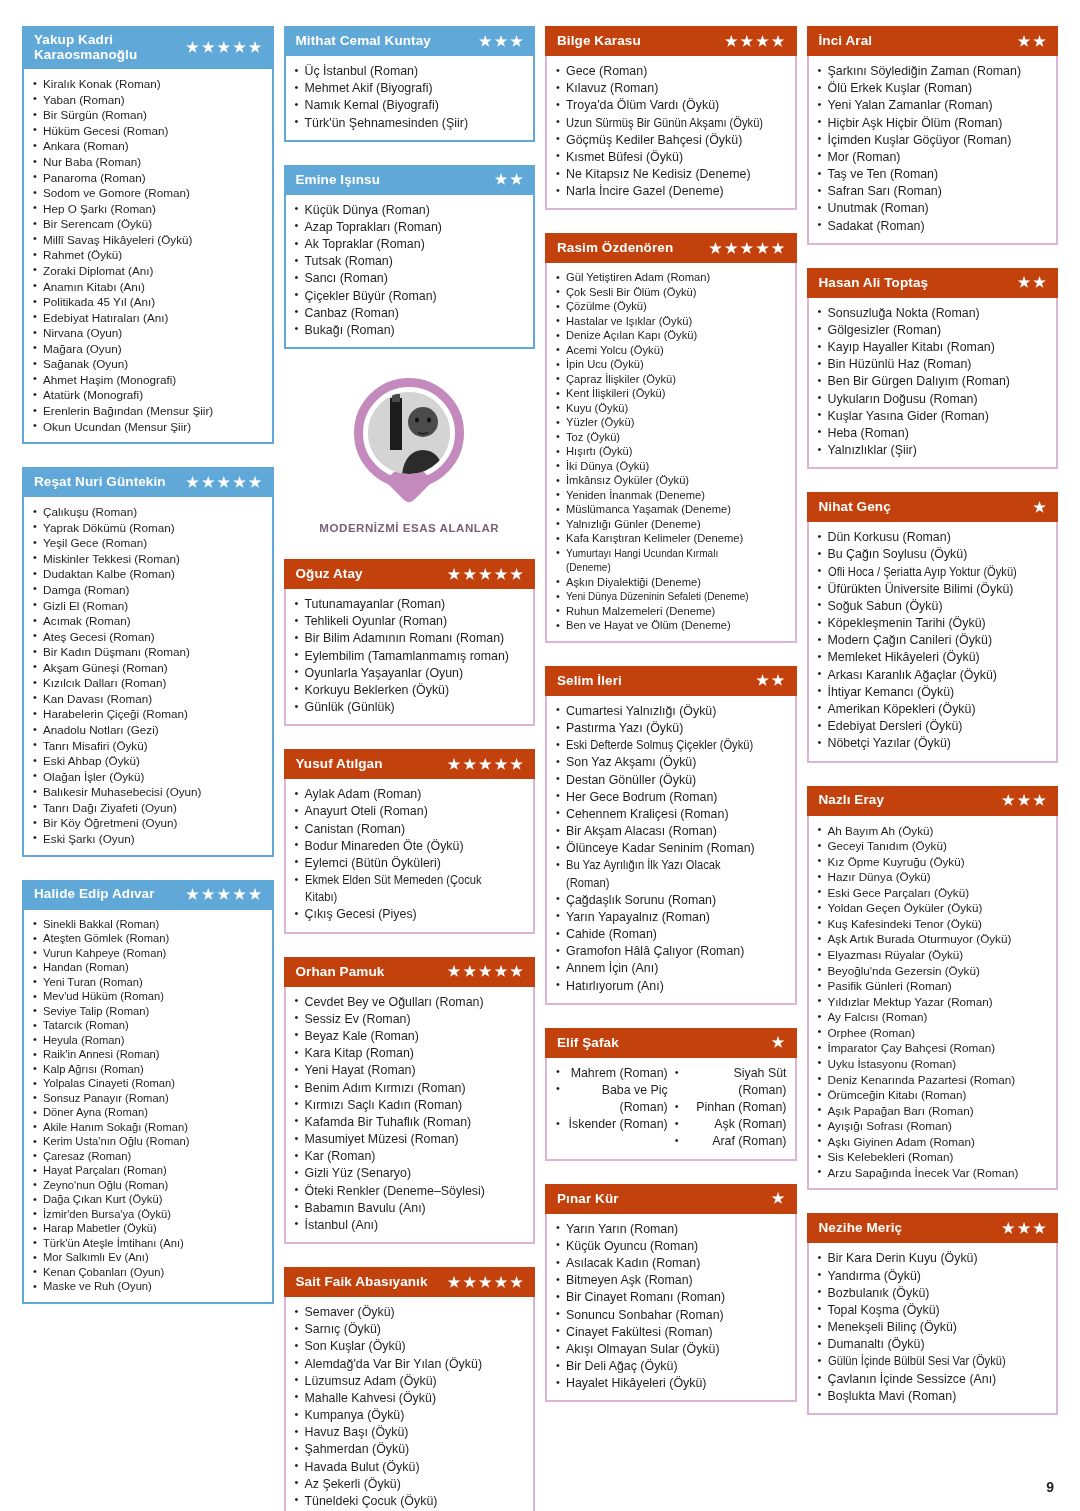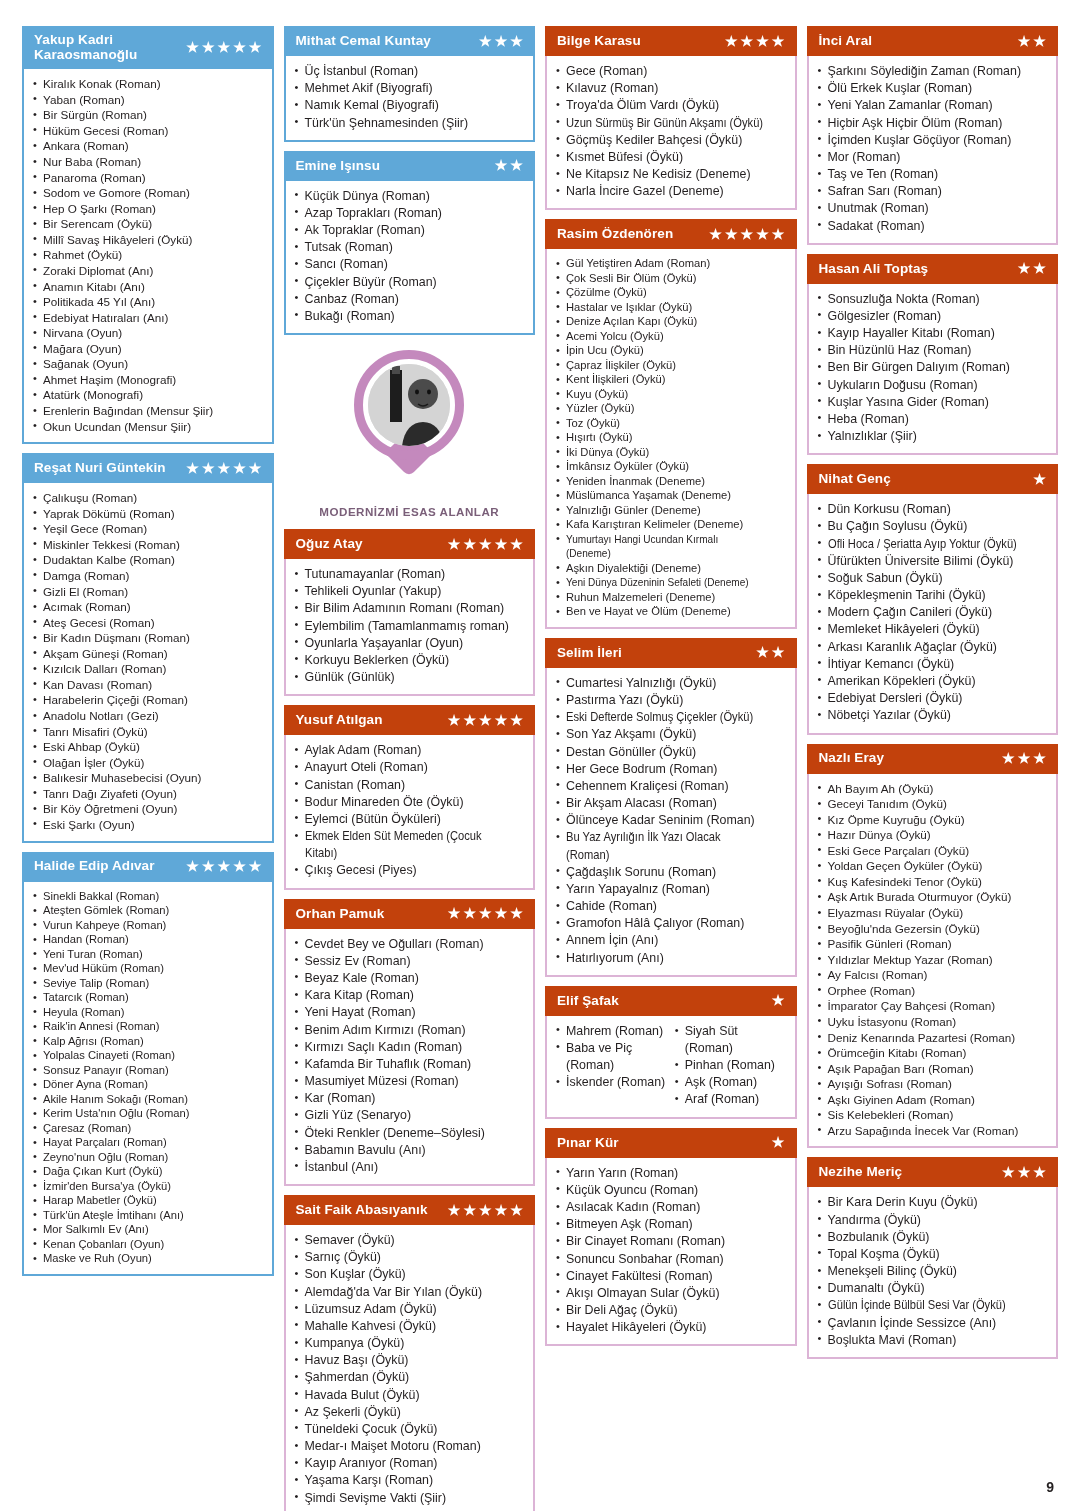--- a/index.html
+++ b/index.html
@@ -9,21 +9,21 @@
     font-family: "Liberation Sans", sans-serif;
   }
   .page {
     position: relative;
     width: 1080px; height: 1511px;
     padding: 26px 22px 0 22px;
     display: flex;
     gap: 10px;
     align-items: flex-start;
   }
-  .col { width: 253px; display: flex; flex-direction: column; gap: 9px; }
+  .col { width: 253px; display: flex; flex-direction: column; gap: 23px; }
 
   
   .card { width: 100%; }
   .card-head {
     display: flex; align-items: center; justify-content: space-between;
     padding: 6px 12px 7px 12px;
     min-height: 30px;
     color: #ffffff;
     font-weight: bold;
     font-size: 13.5px;
@@ -60,21 +60,21 @@
   .theme-blue .card-body { border-color: #5fa8d8; }
   
   .theme-pink .card-head { background: #c2410c; }
   .theme-pink .card-body { border-color: #dcb4d6; border-width: 2px; }
 
   .tight li { font-size: 11.7px; line-height: 1.33; }
   .xtight li { font-size: 11.2px; line-height: 1.295; }
   .condensed { display: inline-block; transform: scaleX(.9); transform-origin: left center; }
 
   
-  .twocol ul { columns: 2; column-gap: 6px; }
+  .twocol ul { columns: 2; column-gap: 6px; text-align: right; }
   .twocol li { break-inside: avoid; }
 
   
   .badge-wrap {
     display: flex; flex-direction: column; align-items: center;
     padding: 6px 0 2px 0;
   }
   .pin {
     position: relative;
     width: 122px; height: 136px;
@@ -96,21 +96,21 @@
   .pin-photo {
     position: absolute; top: 14px; left: 20px;
     width: 82px; height: 82px;
     border-radius: 50%;
     overflow: hidden;
     background: #d9d9d9;
     z-index: 2;
   }
   .pin-photo svg { display: block; }
   .badge-label {
-    margin-top: 19px;
+    margin-top: 7px;
     font-size: 11.6px;
     font-weight: bold;
     letter-spacing: .5px;
     color: #7a5f79;
     text-align: center;
   }
 
   .page-number {
     position: absolute;
     right: 26px; bottom: 16px;
@@ -308,21 +308,21 @@
             <span>★</span>
             <span>★</span>
             <span>★</span>
             <span>★</span>
             <span>★</span>
           </div>
         </div>
         <div class="card-body">
           <ul>
             <li>Tutunamayanlar (Roman)</li>
-            <li>Tehlikeli Oyunlar (Yakup)</li>
+            <li>Tehlikeli Oyunlar (Roman)</li>
             <li>Bir Bilim Adamının Romanı (Roman)</li>
             <li>Eylembilim (Tamamlanmamış roman)</li>
             <li>Oyunlarla Yaşayanlar (Oyun)</li>
             <li>Korkuyu Beklerken (Öykü)</li>
             <li>Günlük (Günlük)</li>
           </ul>
         </div>
       </div>
       <div class="card theme-pink">
         <div class="card-head">

